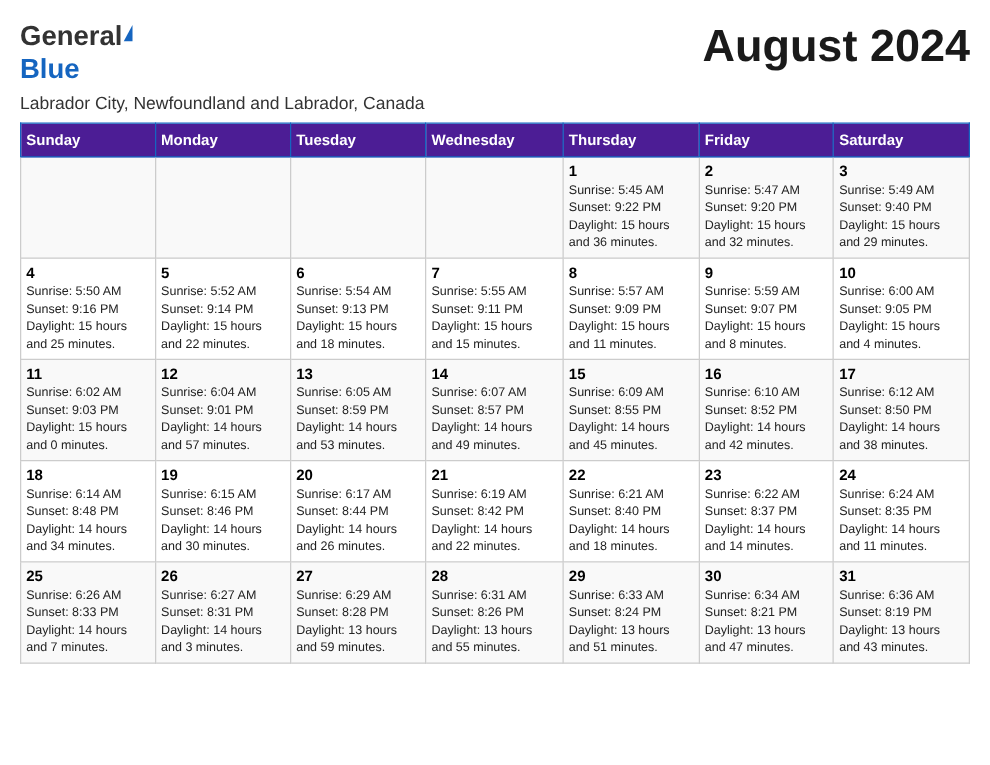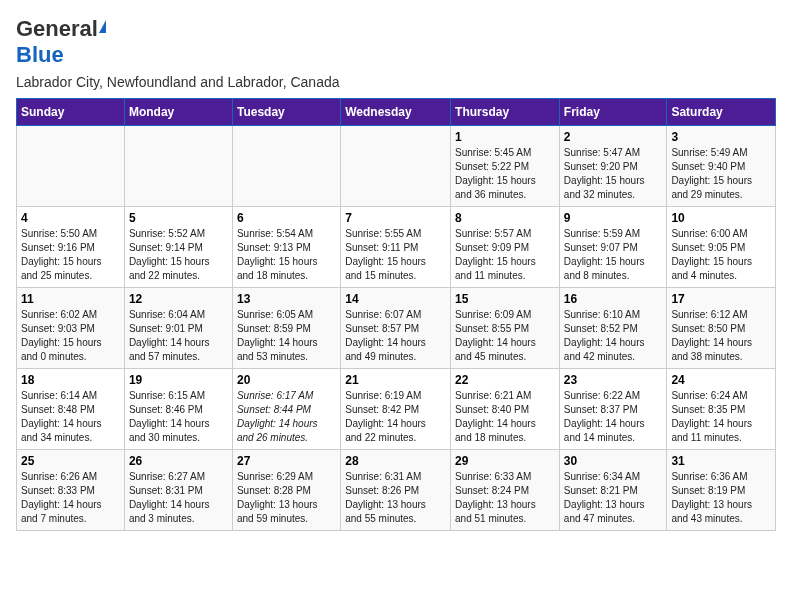--- a/index.html
+++ b/index.html
@@ -104,20 +104,21 @@
 
 <div>
   <div class="header-section">
     <div class="logo">
       <div class="logo-wrapper">
         <span class="logo-g">General</span>
         <span class="logo-triangle"></span>
       </div>
       <span class="logo-b">Blue</span>
     </div>
+    <div class="month-title">August 2024</div>
   </div>
 
   <div class="subtitle">Labrador City, Newfoundland and Labrador, Canada</div>
 
   <table>
     <thead>
       <tr>
         <th>Sunday</th>
         <th>Monday</th>
         <th>Tuesday</th>
@@ -129,21 +130,21 @@
     </thead>
     <tbody id="calendar-body">
     <tr>
           <td class="empty-cell"></td>
           <td class="empty-cell"></td>
           <td class="empty-cell"></td>
           <td class="empty-cell"></td>
           <td>
             <span class="day-num">1</span>
             <div class="day-info" style="white-space: pre-line;">Sunrise: 5:45 AM
-Sunset: 5:22 PM
+Sunset: 9:22 PM
 Daylight: 15 hours
 and 36 minutes.</div>
           </td>
           <td>
             <span class="day-num">2</span>
             <div class="day-info" style="white-space: pre-line;">Sunrise: 5:47 AM
 Sunset: 9:20 PM
 Daylight: 15 hours
 and 32 minutes.</div>
           </td>
@@ -267,21 +268,21 @@
           </td>
           <td>
             <span class="day-num">19</span>
             <div class="day-info" style="white-space: pre-line;">Sunrise: 6:15 AM
 Sunset: 8:46 PM
 Daylight: 14 hours
 and 30 minutes.</div>
           </td>
           <td>
             <span class="day-num">20</span>
-            <div class="day-info" style="white-space: pre-line; font-style: italic;">Sunrise: 6:17 AM
+            <div class="day-info" style="white-space: pre-line;">Sunrise: 6:17 AM
 Sunset: 8:44 PM
 Daylight: 14 hours
 and 26 minutes.</div>
           </td>
           <td>
             <span class="day-num">21</span>
             <div class="day-info" style="white-space: pre-line;">Sunrise: 6:19 AM
 Sunset: 8:42 PM
 Daylight: 14 hours
 and 22 minutes.</div>

